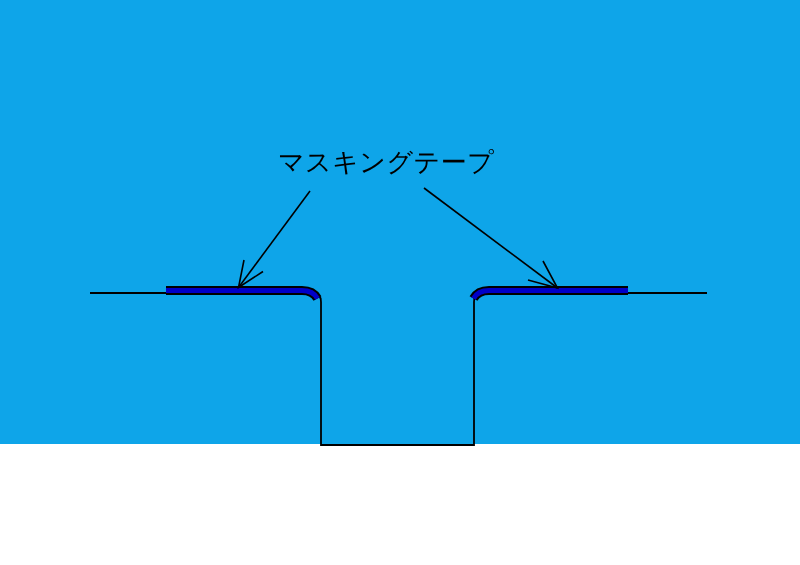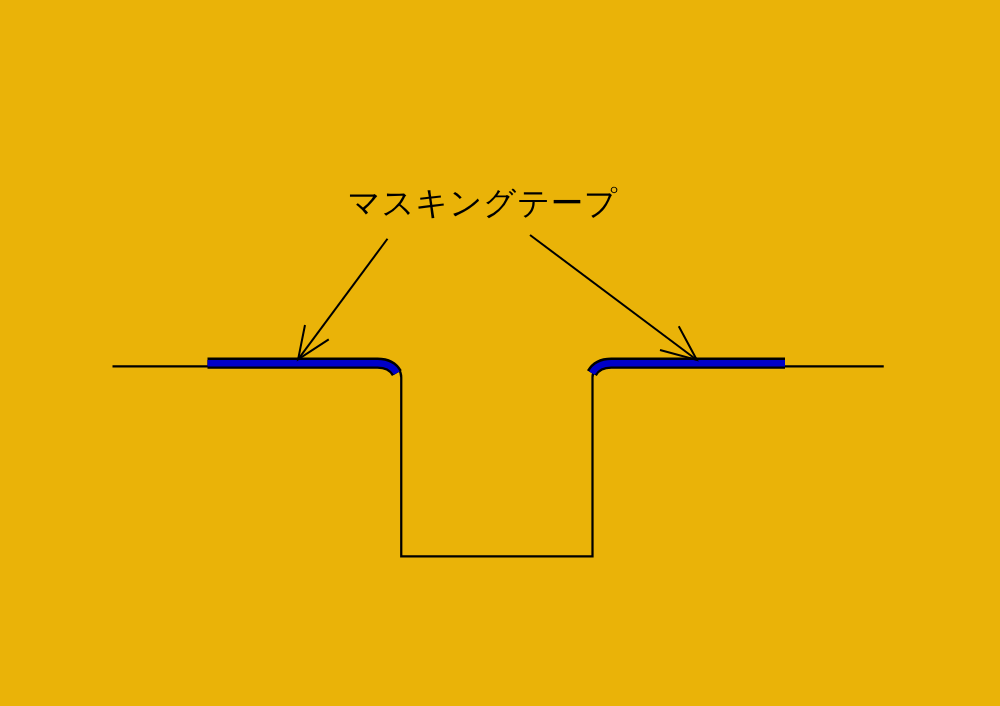--- a/index.html
+++ b/index.html
@@ -7,22 +7,22 @@
     padding: 0;
     background: #ffffff;
     width: 800px;
     height: 565px;
     overflow: hidden;
     font-family: "Liberation Sans", "DejaVu Sans", sans-serif;
   }
   .canvas {
     position: relative;
     width: 800px;
-    height: 565px;
-    background: #eab308;
+    height: 444px;
+    background: #0ea5e9;
   }
   .diagram-label {
     position: absolute;
     left: 278px;
     top: 147px;
     font-size: 26px;
     line-height: 30px;
     letter-spacing: 0.5px;
     color: #000000;
     white-space: nowrap;

